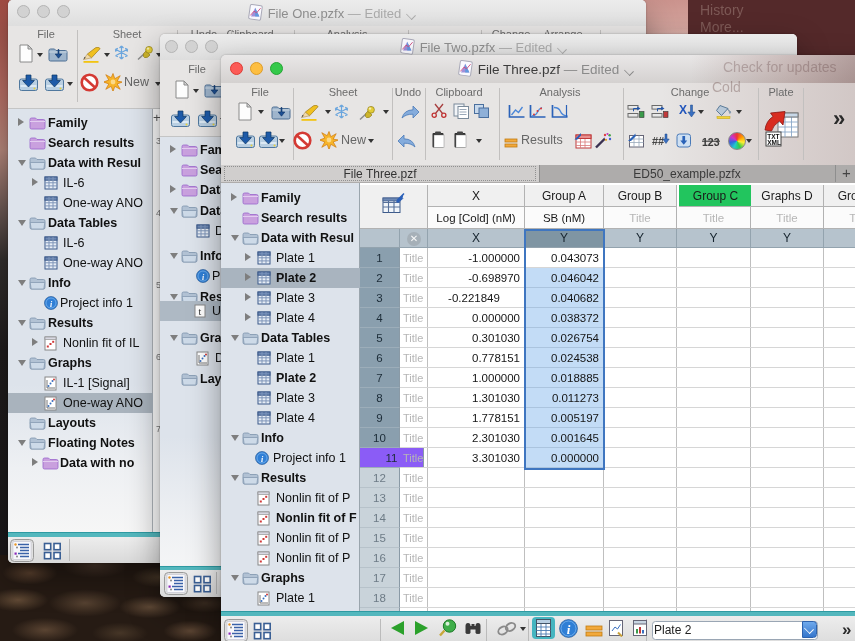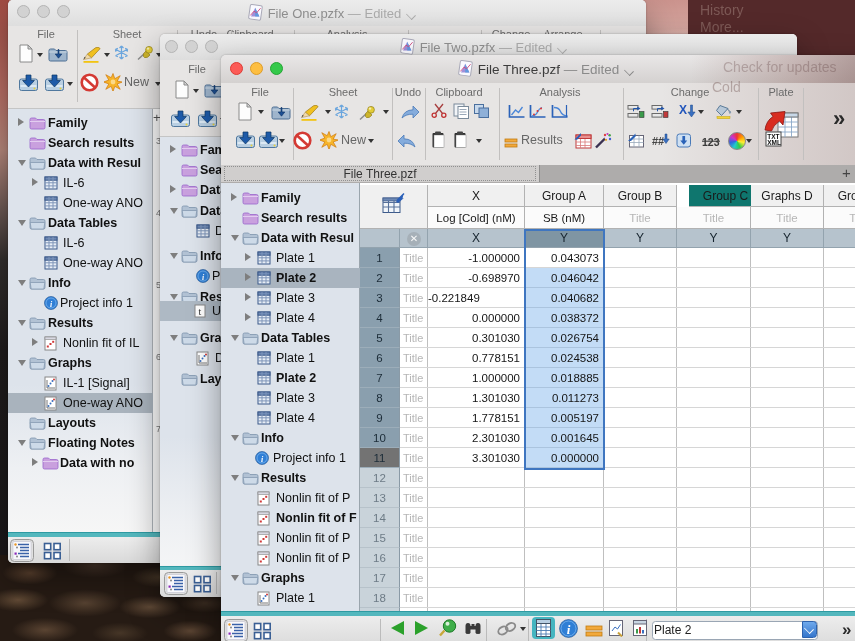--- a/index.html
+++ b/index.html
@@ -627,20 +627,21 @@
         <path d="M1 22q1-9 8-13.5L6.5 5 21 3.5 19 17l-3.5-4Q9 17.5 7.5 23z" fill="#d82c20" stroke="#8a1410" stroke-width=".8"></path>
         <rect x="2" y="24" width="15" height="14" fill="#fff" stroke="#444"></rect>
         <text x="3.2" y="30.5" font-family="Liberation Sans" font-size="6.5" font-weight="bold" fill="#111">TXT</text>
         <text x="3.2" y="37" font-family="Liberation Sans" font-size="6.5" font-weight="bold" fill="#111">XML</text>
       </svg></span>
     <span class="ab" style="left:612px;top:51px;font-size:22px;font-weight:bold;color:#2a2a2a">»</span>
     <div class="ab" style="left:0;top:110px;width:660px;height:18px;background:#aeacab;border-bottom:1px solid #8e8e8e"></div>
     <div class="ab" style="left:0;top:110px;width:318px;height:17px;background:#d0cecd;border-right:1px solid #8e8e8e"></div>
     <div class="ab" style="left:3px;top:111px;width:310px;height:13px;border:1px dotted #909090"></div>
     <div class="ab" style="left:0;top:110px;width:318px;height:17px;display:flex;align-items:center;justify-content:center;font-size:12px;color:#333">File Three.pzf</div>
+    <div class="ab" style="left:318px;top:110px;width:296px;height:17px;display:flex;align-items:center;justify-content:center;font-size:12px;color:#3a3a3a;border-right:1px solid #8e8e8e">ED50_example.pzfx</div>
     <div class="ab" style="left:621px;top:109px;font-size:15px;color:#444">+</div>
     <div class="ab" style="left:0;top:128px;width:139px;height:428px;background:#dde3eb;border-right:1px solid #9aa5ad;box-sizing:border-box"></div>
     <div class="ab" style="left:0;top:128px;width:139px;height:428px;overflow:hidden">
       <span class="ab" style="left:10px;top:10px;width:0;height:0;border-left:6px solid #7e7e7e;border-top:4.5px solid transparent;border-bottom:4.5px solid transparent"></span>
       <span class="ab" style="left:21px;top:8px"><svg width="17" height="14" viewBox="0 0 17 14">
           <path d="M1 3.5Q1 2 2.5 2h4L8 3.5h6.5Q16 3.5 16 5v6.5q0 1.5-1.5 1.5h-12Q1 13 1 11.5z" fill="#c9a0de" stroke="#96c" stroke-width=".8"></path>
           <path d="M1 5.5h15" stroke="#e2cdf0" stroke-width="1"></path>
         </svg></span>
       <div class="ab" style="left:40px;top:5px;height:20px;line-height:20px;font-size:12.5px;font-weight:700;color:#111;white-space:nowrap">Family</div>
       <span class="ab" style="left:21px;top:28px"><svg width="17" height="14" viewBox="0 0 17 14">
@@ -795,21 +796,21 @@
     <span class="ab" style="left:160px;top:137px"><svg width="24" height="22" viewBox="0 0 24 22">
         <rect x="2" y="6" width="17" height="14.5" fill="#f2f6fa" stroke="#3d5a8a"></rect>
         <path d="M2 10.5h17M2 15h17M7.5 6v14.5M13 6v14.5" stroke="#56709a" stroke-width="1.1"></path>
         <rect x="2" y="6" width="17" height="3" fill="#6e89b4" stroke="#3d5a8a" stroke-width=".7"></rect>
         <path d="M15 9.5l7.5-7.5-1 4.5 1.5-.5-6 5z" fill="#2a5fb8"></path>
         <path d="M23 1.5l-7 7" stroke="#2a5fb8" stroke-width="1.4" fill="none"></path>
       </svg></span>
     <div class="hc" style="left:207px;top:130px;width:97px;height:22px;background:#f0f0f0">X</div>
     <div class="hc" style="left:304px;top:130px;width:79px;height:22px;background:#f0f0f0">Group A</div>
     <div class="hc" style="left:383px;top:130px;width:73px;height:22px;background:#f0f0f0">Group B</div>
-    <div class="hc" style="left:468px;top:130px;width:74px;height:22px;background:#0f766e">Group C</div>
+    <div class="hc" style="left:458px;top:130px;width:74px;height:22px;background:#22c55e">Group C</div>
     <div class="hc" style="left:530px;top:130px;width:73px;height:22px;background:#f0f0f0">Graphs D</div>
     <div class="hc" style="left:603px;top:130px;width:73px;height:22px;background:#f0f0f0">Group E</div>
     <div class="hc" style="left:207px;top:152px;width:97px;height:22px;background:#fbfbfb;color:#1a1a1a;font-size:11.5px">Log [Cold] (nM)</div>
     <div class="hc" style="left:304px;top:152px;width:79px;height:22px;background:#fbfbfb;color:#1a1a1a;font-size:11.5px">SB (nM)</div>
     <div class="hc" style="left:383px;top:152px;width:73px;height:22px;background:#fbfbfb;color:#b6b6b6;font-size:11.5px">Title</div>
     <div class="hc" style="left:456px;top:152px;width:74px;height:22px;background:#fbfbfb;color:#b6b6b6;font-size:11.5px">Title</div>
     <div class="hc" style="left:530px;top:152px;width:73px;height:22px;background:#fbfbfb;color:#b6b6b6;font-size:11.5px">Title</div>
     <div class="hc" style="left:603px;top:152px;width:73px;height:22px;background:#fbfbfb;color:#b6b6b6;font-size:11.5px">Title</div>
     <div class="hc" style="left:139px;top:174px;width:40px;height:19px;background:#b6c3cd;border-right-color:#93a3ae;border-bottom-color:#93a3ae"></div>
     <div class="hc" style="left:179px;top:174px;width:28px;height:19px;background:#b6c3cd;border-right-color:#93a3ae;border-bottom-color:#93a3ae"></div>
@@ -823,21 +824,21 @@
     <div class="rn" style="left:139px;top:193px;width:40px;height:20px;line-height:20px;background:#8a9fae;color:#1c2c38;border-right:1px solid #8a9aa6;border-bottom:1px solid #9cadb9">1</div>
     <div class="rn" style="left:139px;top:213px;width:40px;height:20px;line-height:20px;background:#8a9fae;color:#1c2c38;border-right:1px solid #8a9aa6;border-bottom:1px solid #9cadb9">2</div>
     <div class="rn" style="left:139px;top:233px;width:40px;height:20px;line-height:20px;background:#8a9fae;color:#1c2c38;border-right:1px solid #8a9aa6;border-bottom:1px solid #9cadb9">3</div>
     <div class="rn" style="left:139px;top:253px;width:40px;height:20px;line-height:20px;background:#8a9fae;color:#1c2c38;border-right:1px solid #8a9aa6;border-bottom:1px solid #9cadb9">4</div>
     <div class="rn" style="left:139px;top:273px;width:40px;height:20px;line-height:20px;background:#8a9fae;color:#1c2c38;border-right:1px solid #8a9aa6;border-bottom:1px solid #9cadb9">5</div>
     <div class="rn" style="left:139px;top:293px;width:40px;height:20px;line-height:20px;background:#8a9fae;color:#1c2c38;border-right:1px solid #8a9aa6;border-bottom:1px solid #9cadb9">6</div>
     <div class="rn" style="left:139px;top:313px;width:40px;height:20px;line-height:20px;background:#8a9fae;color:#1c2c38;border-right:1px solid #8a9aa6;border-bottom:1px solid #9cadb9">7</div>
     <div class="rn" style="left:139px;top:333px;width:40px;height:20px;line-height:20px;background:#8a9fae;color:#1c2c38;border-right:1px solid #8a9aa6;border-bottom:1px solid #9cadb9">8</div>
     <div class="rn" style="left:139px;top:353px;width:40px;height:20px;line-height:20px;background:#8a9fae;color:#1c2c38;border-right:1px solid #8a9aa6;border-bottom:1px solid #9cadb9">9</div>
     <div class="rn" style="left:139px;top:373px;width:40px;height:20px;line-height:20px;background:#8a9fae;color:#1c2c38;border-right:1px solid #8a9aa6;border-bottom:1px solid #9cadb9">10</div>
-    <div class="rn" style="left:139px;top:393px;width:40px;height:20px;line-height:20px;background:#737373;color:#1c2c38;border-right:1px solid #8a9aa6;border-bottom:1px solid #9cadb9">11</div>
+    <div class="rn" style="left:139px;top:393px;width:64px;height:20px;line-height:20px;background:#8b5cf6;color:#1c2c38;border-right:1px solid #8a9aa6;border-bottom:1px solid #9cadb9">11</div>
     <div class="rn" style="left:139px;top:413px;width:40px;height:20px;line-height:20px;background:#c9d3da;color:#6d7b86;border-right:1px solid #8a9aa6;border-bottom:1px solid #b7c2ca">12</div>
     <div class="rn" style="left:139px;top:433px;width:40px;height:20px;line-height:20px;background:#c9d3da;color:#6d7b86;border-right:1px solid #8a9aa6;border-bottom:1px solid #b7c2ca">13</div>
     <div class="rn" style="left:139px;top:453px;width:40px;height:20px;line-height:20px;background:#c9d3da;color:#6d7b86;border-right:1px solid #8a9aa6;border-bottom:1px solid #b7c2ca">14</div>
     <div class="rn" style="left:139px;top:473px;width:40px;height:20px;line-height:20px;background:#c9d3da;color:#6d7b86;border-right:1px solid #8a9aa6;border-bottom:1px solid #b7c2ca">15</div>
     <div class="rn" style="left:139px;top:493px;width:40px;height:20px;line-height:20px;background:#c9d3da;color:#6d7b86;border-right:1px solid #8a9aa6;border-bottom:1px solid #b7c2ca">16</div>
     <div class="rn" style="left:139px;top:513px;width:40px;height:20px;line-height:20px;background:#c9d3da;color:#6d7b86;border-right:1px solid #8a9aa6;border-bottom:1px solid #b7c2ca">17</div>
     <div class="rn" style="left:139px;top:533px;width:40px;height:20px;line-height:20px;background:#c9d3da;color:#6d7b86;border-right:1px solid #8a9aa6;border-bottom:1px solid #b7c2ca">18</div>
     <div class="rn" style="left:139px;top:553px;width:40px;height:5px;background:#c9d3da;border-right:1px solid #8a9aa6"></div>
     <div class="ab" style="left:206px;top:193px;width:1px;height:365px;background:#bfbfbf"></div>
     <div class="ab" style="left:303px;top:193px;width:1px;height:365px;background:#bfbfbf"></div>
@@ -862,21 +863,21 @@
     <div class="tt" style="left:182px;top:417px">Title</div>
     <div class="tt" style="left:182px;top:437px">Title</div>
     <div class="tt" style="left:182px;top:457px">Title</div>
     <div class="tt" style="left:182px;top:477px">Title</div>
     <div class="tt" style="left:182px;top:497px">Title</div>
     <div class="tt" style="left:182px;top:517px">Title</div>
     <div class="tt" style="left:182px;top:537px">Title</div>
     <div class="tt" style="left:182px;top:557px">Title</div>
     <div class="v" style="left:207px;top:197px;width:92px;text-align:right">-1.000000</div>
     <div class="v" style="left:207px;top:217px;width:92px;text-align:right">-0.698970</div>
-    <div class="v" style="left:207px;top:237px;width:92px;text-align:left">-0.221849</div>
+    <div class="v" style="left:207px;top:237px;width:92px;text-align:center">-0.221849</div>
     <div class="v" style="left:207px;top:257px;width:92px;text-align:right">0.000000</div>
     <div class="v" style="left:207px;top:277px;width:92px;text-align:right">0.301030</div>
     <div class="v" style="left:207px;top:297px;width:92px;text-align:right">0.778151</div>
     <div class="v" style="left:207px;top:317px;width:92px;text-align:right">1.000000</div>
     <div class="v" style="left:207px;top:337px;width:92px;text-align:right">1.301030</div>
     <div class="v" style="left:207px;top:357px;width:92px;text-align:right">1.778151</div>
     <div class="v" style="left:207px;top:377px;width:92px;text-align:right">2.301030</div>
     <div class="v" style="left:207px;top:397px;width:92px;text-align:right">3.301030</div>
     <div class="v" style="left:304px;top:197px;width:74px;text-align:right">0.043073</div>
     <div class="v" style="left:304px;top:217px;width:74px;text-align:right">0.046042</div>

